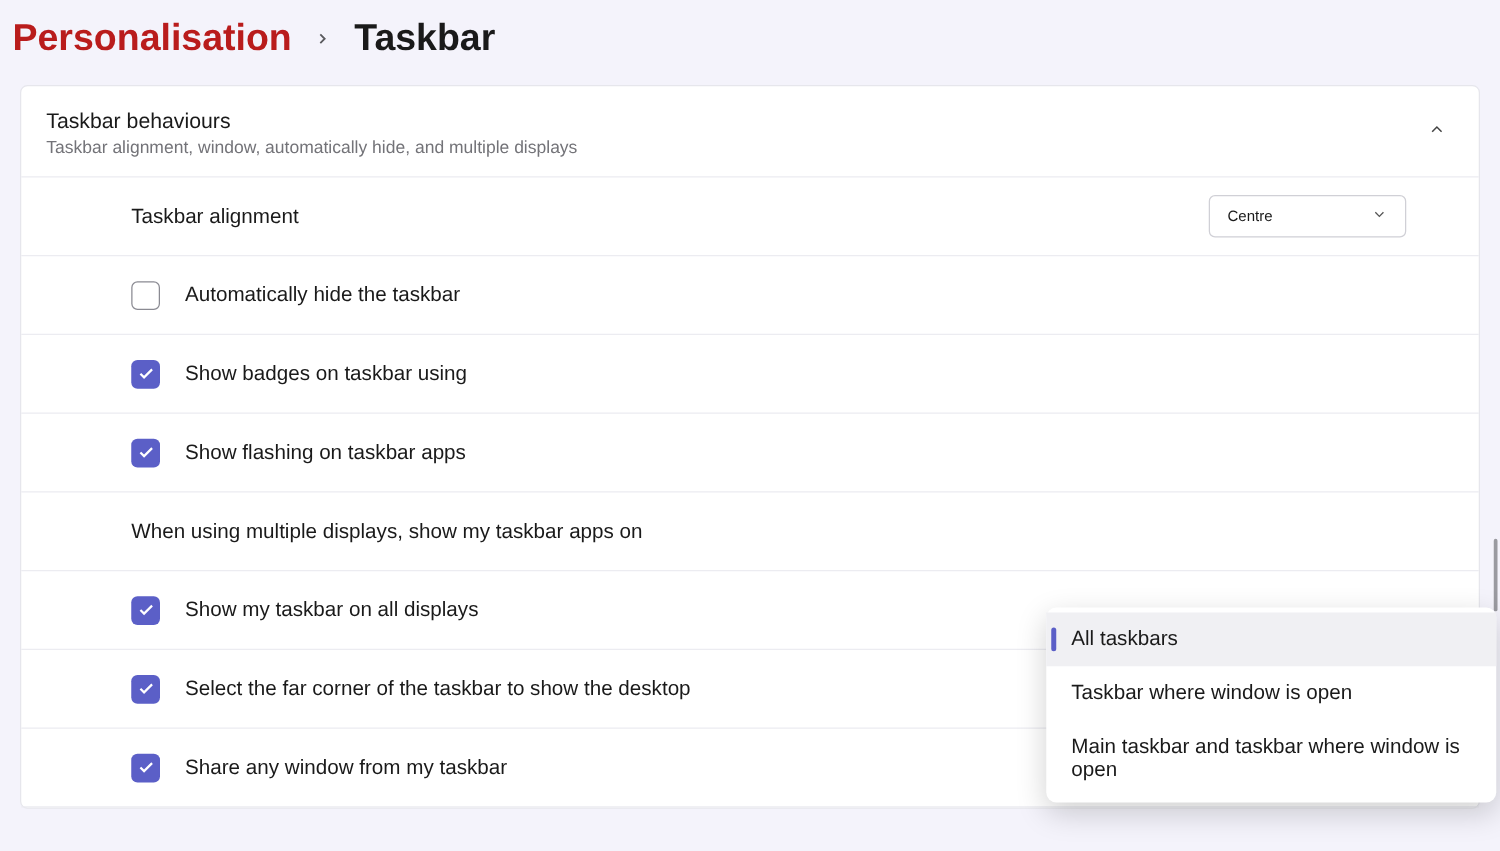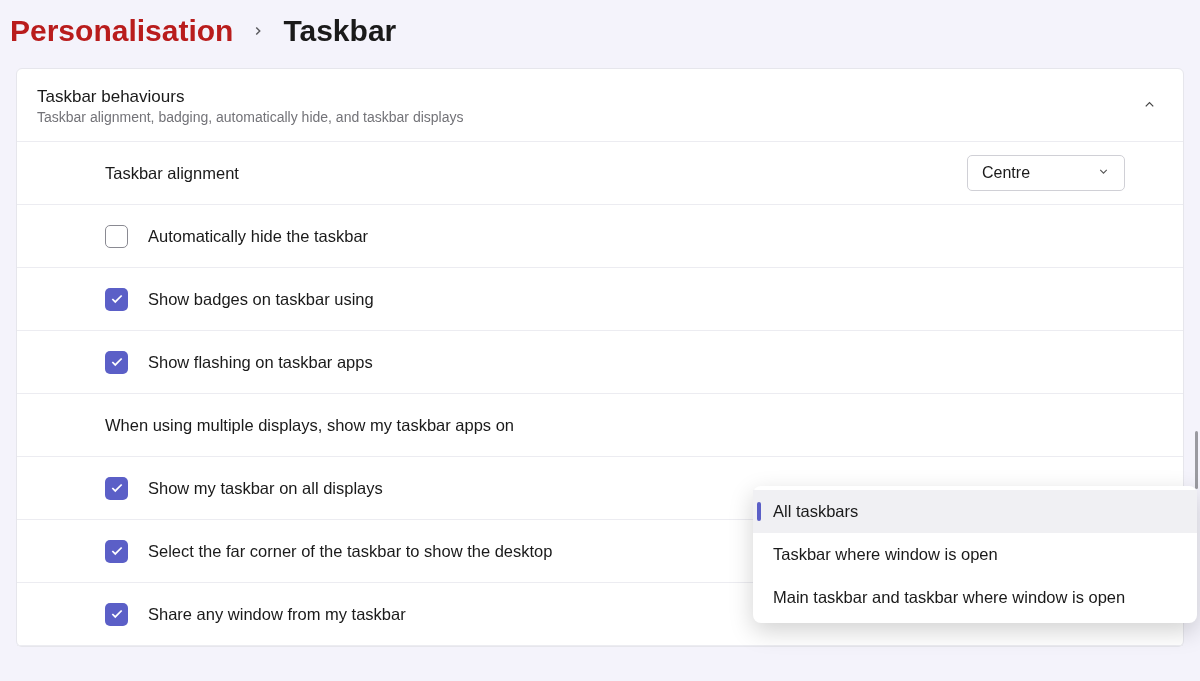--- a/index.html
+++ b/index.html
@@ -111,32 +111,32 @@
   }
   .select {
     display: flex;
     align-items: center;
     justify-content: space-between;
     border: 1px solid #d0d0d6;
     border-radius: 5px;
     padding: 8px 14px;
     min-width: 158px;
     cursor: pointer;
-    font-size: 16px;
+    font-size: 12px;
     color: #1a1a1a;
     background: #fff;
   }
   .select .chev-down {
     color: #555;
   }
   .dropdown {
     position: absolute;
     right: -14px;
     top: 417px;
-    width: 444px;
+    width: 360px;
     background: #fff;
     border-radius: 8px;
     box-shadow: 0 8px 24px rgba(0,0,0,0.18);
     z-index: 100;
     padding: 4px 0;
   }
   .dropdown-item {
     padding: 12px 20px 12px 20px;
     font-size: 16.5px;
     color: #1a1a1a;
@@ -190,21 +190,21 @@
       </svg>
   </span>
   <span class="breadcrumb-current">Taskbar</span>
 </div>
 
 <div class="panel">
 
   <div class="panel-header">
     <div class="panel-header-txt">
       <h2>Taskbar behaviours</h2>
-      <p>Taskbar alignment, badging, automatically hide, and taskbar displays</p>
+      <p>Taskbar alignment, window, automatically hide, and multiple displays</p>
     </div>
     <span class="chevron">
       <svg width="15" height="15" viewBox="0 0 24 24" fill="none" stroke="currentColor" stroke-width="2">
           <polyline points="18 15 12 9 6 15"></polyline>
         </svg>
     </span>
   </div>
 
   <div class="row alignment-row">
     <div class="row-left">

